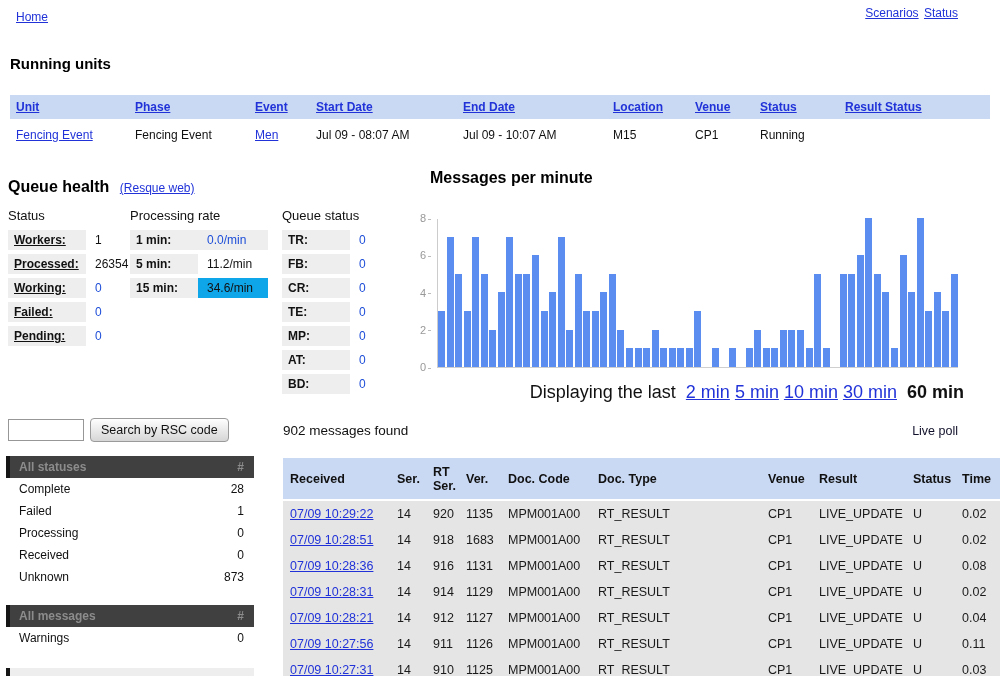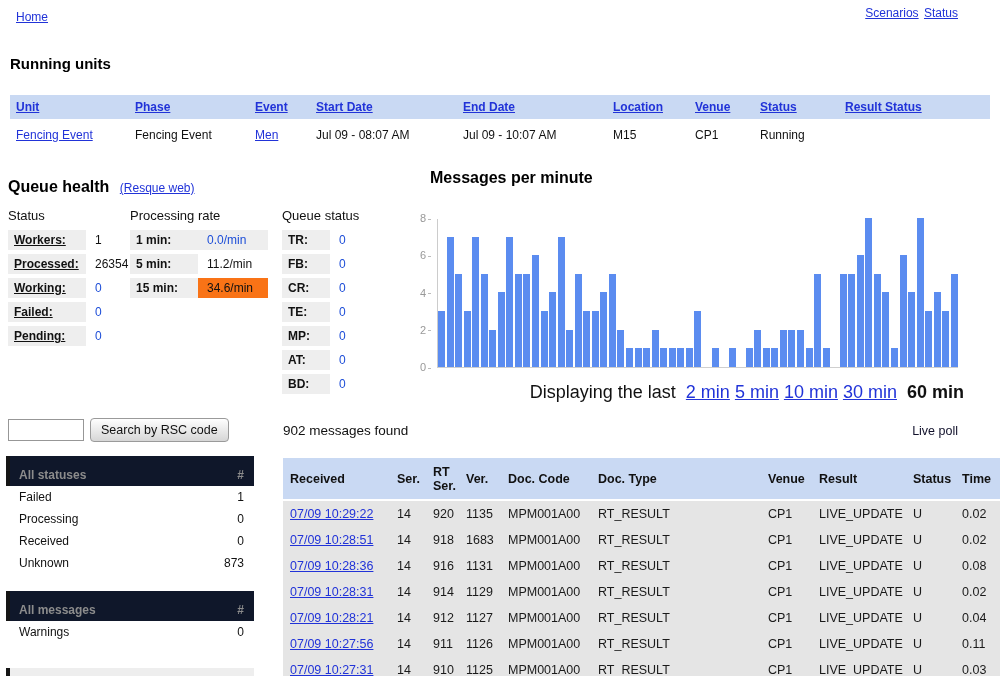--- a/index.html
+++ b/index.html
@@ -24,25 +24,25 @@
   .ru-table th { background:#c9d9f3; text-align:left; padding:5px 0 5px 6px; font-weight:bold; }
   .ru-table td { padding:9px 0 9px 6px; color:#111; }
 
   
   .qh-sub { position:absolute; font-size:13px; color:#111; }
   .kv-table { position:absolute; border-collapse:separate; border-spacing:0 4px; }
   .kv-label { background:#eee; font-weight:bold; text-align:left; padding:3px 6px; white-space:nowrap; }
   .kv-value { padding:3px 9px; white-space:nowrap; }
   .dim { color:#1d4ed8; }
   .bg-dim { background:#eee; }
-  .bg-warn { background:#f97316; }
+  .bg-warn { background:#0ea5e9; }
   .w-status .kv-label { width:78px;text-decoration:underline; }
   .w-rate  .kv-label { width:68px; }
   .w-rate  .kv-value { min-width:70px; }
-  .w-queue .kv-label { width:48px; }
+  .w-queue .kv-label { width:68px; }
 
   
   .chart-plot {
     position:absolute; left:437px; top:219px; width:521px; height:149px;
     border-left:1px solid #ccc; border-bottom:1px solid #cfcfcf;
     display:flex; align-items:flex-end; justify-content:space-between;
   }
   .bar { width:7px; flex:none; }
   .ytick { position:absolute; left:409px; width:22px; text-align:right; font-size:11px; color:#999; }
   .ytick::after { content:""; display:inline-block; width:3px; height:1px; background:#bbb; margin-left:2px; vertical-align:middle; }
@@ -54,22 +54,22 @@
   .search-input { position:absolute; left:8px; top:419px; width:76px; height:22px;
     border:1px solid #979797; padding:1px 4px; font-size:12px; font-family:"Liberation Sans",sans-serif; }
   .search-btn { position:absolute; left:90px; top:418px; height:24px; padding:0 10px;
     font-size:12.5px; font-family:"Liberation Sans",sans-serif; color:#111;
     background:linear-gradient(#fefefe,#d6d6d6); border:1px solid #9a9a9a; border-radius:4px; cursor:pointer; }
   .msg-found { position:absolute; left:283px; top:423px; font-size:13.5px; }
   .live-poll { position:absolute; top:424px; right:42px; font-size:12.5px; color:#10102a; }
 
   
   .sidebar { position:absolute; left:6px; top:456px; width:248px; }
-  .sb-header { display:flex; justify-content:space-between; background:#0f172a;
-    border-left:4px solid #161616; padding:12px 10px 4px 9px; font-weight:bold; color:#8c8c8c; }
+  .sb-header { display:flex; justify-content:space-between; background:#404040;
+    border-left:4px solid #161616; padding:4px 10px 4px 9px; font-weight:bold; color:#8c8c8c; }
   .sb-row { display:flex; justify-content:space-between; padding:4px 10px 4px 13px; color:#111; cursor:pointer; }
   .sb-gap { height:17px; }
   .sb-partial { position:absolute; left:6px; top:668px; width:248px; height:22px;
     background:#eee; border-left:4px solid #161616; }
 
   
   .msg-table { position:absolute; left:283px; top:458px; width:717px; border-collapse:collapse; font-size:12.5px; }
   .msg-table th { background:#c9d9f3; text-align:left; vertical-align:middle;
     padding:4px 0 4px 7px; height:42px; font-weight:bold; border-bottom:2px solid #fff; }
   .msg-table td { background:#e5e5e5; padding:6px 0 6px 7px; white-space:nowrap; color:#1a1a1a; }
@@ -283,20 +283,24 @@
 
 <input class="search-input" type="text" value="" style="">
 <button class="search-btn">Search by RSC code</button>
 <div class="msg-found">902 messages found</div>
 <div class="live-poll">Live poll</div>
 
 <div class="sidebar" id="sidebar">
     <div class="sb-header">
       <span>All statuses</span>
       <span>#</span>
+    </div>
+    <div class="sb-row">
+      <span>Complete</span>
+      <span>28</span>
     </div>
     <div class="sb-row">
       <span>Failed</span>
       <span>1</span>
     </div>
     <div class="sb-row">
       <span>Processing</span>
       <span>0</span>
     </div>
     <div class="sb-row">

